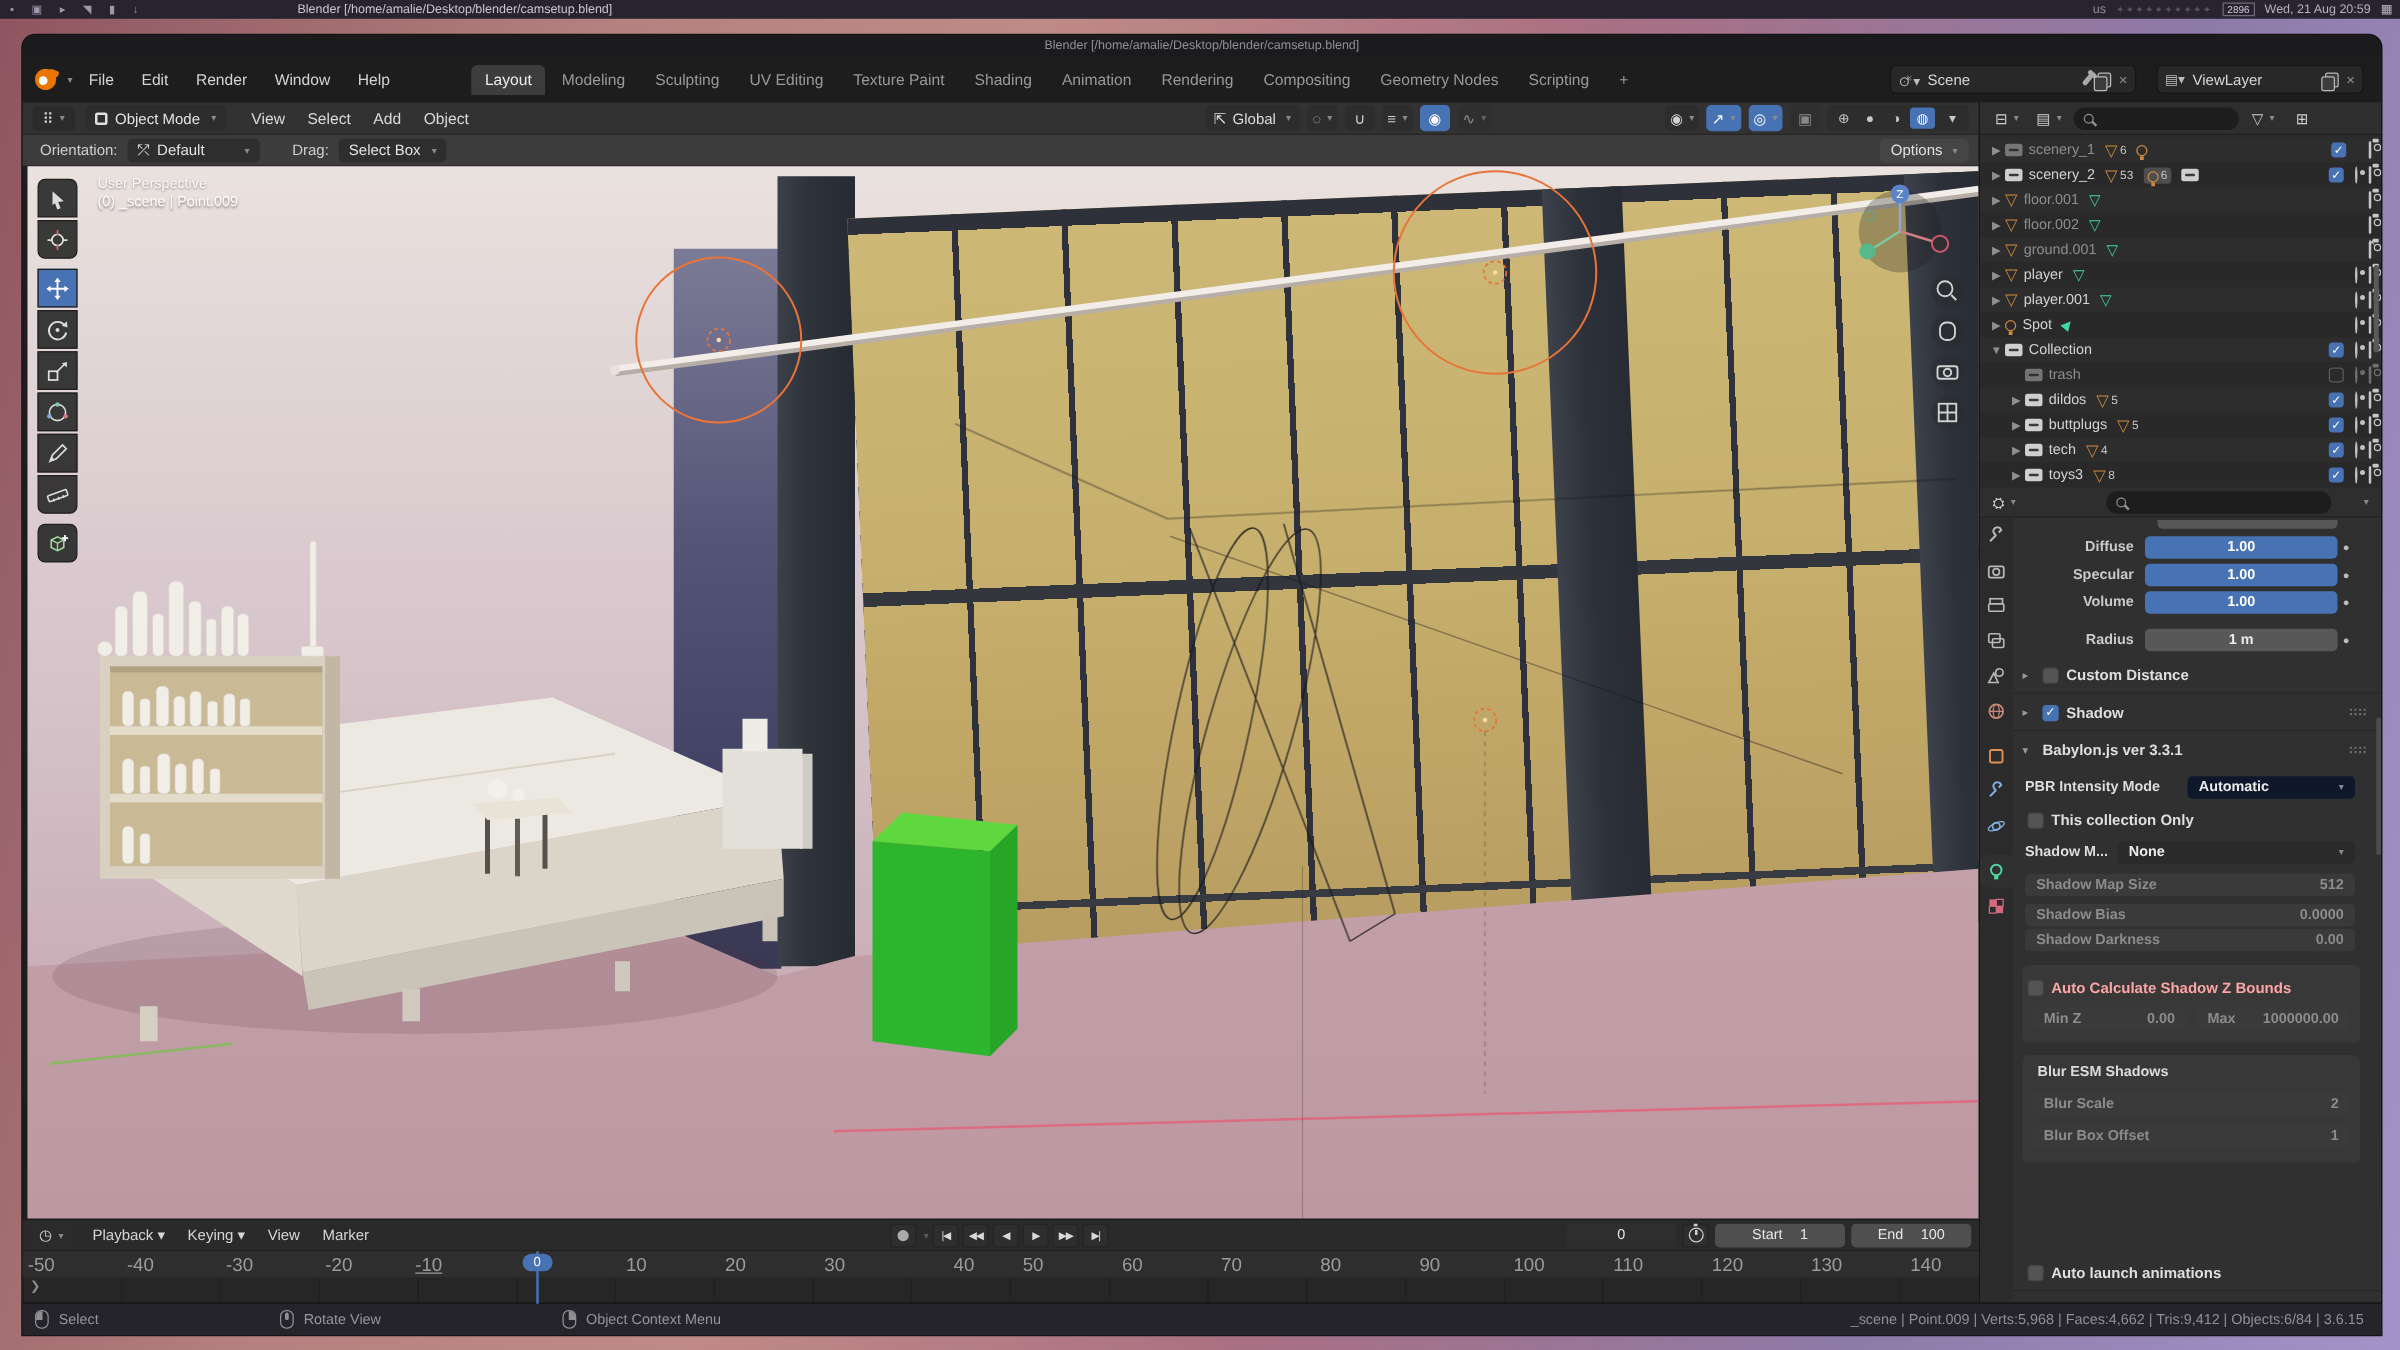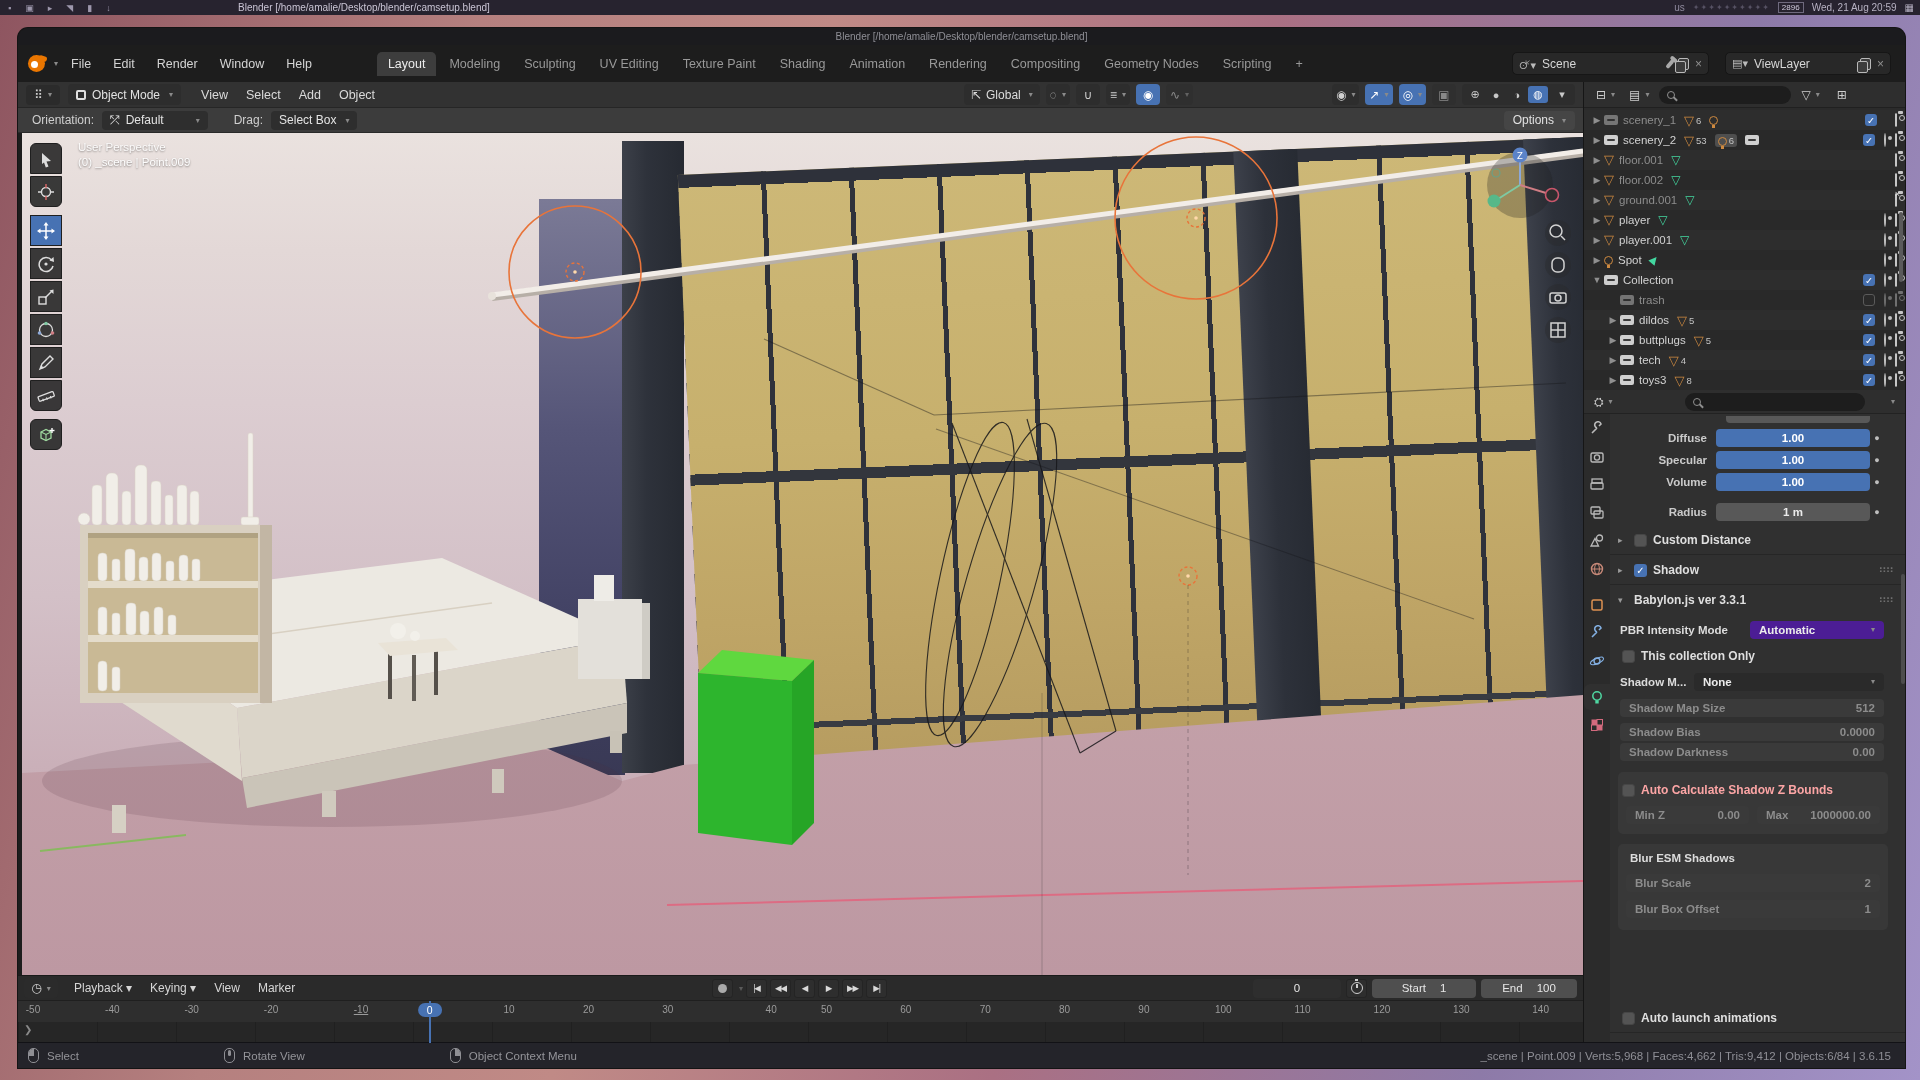--- a/index.html
+++ b/index.html
@@ -179,21 +179,21 @@
   .tbtn { height:19px; min-width:21px; background:#2e2e2e; border:1px solid #242424; border-radius:3px;
           color:#d9d9d9; font-size:8.5px; display:flex; align-items:center; justify-content:center; padding:0 3px; letter-spacing:-1px; }
   .recdot { width:9px; height:9px; border-radius:50%; background:#ababab; }
   .tfields { position:absolute; right:6px; display:flex; gap:5px; align-items:center; }
   .tfield { height:19px; border-radius:4px; background:#2e2e2e; color:#e6e6e6; display:flex; align-items:center; justify-content:center; font-size:11.5px; }
   .tfield.gray { background:#4f4f4f; gap:14px; padding:0 10px; }
   .stopw { width:12px; height:12px; border:1.6px solid #cfcfcf; border-radius:50%; position:relative; }
   .stopw:before { content:''; position:absolute; top:-4px; left:3.4px; width:3px; height:2.4px; background:#cfcfcf; }
   .stopw:after { content:''; position:absolute; left:4.6px; top:1.4px; width:1.6px; height:4px; background:#cfcfcf; }
   .ruler { position:absolute; left:0; top:25px; width:100%; height:21px; background:#2e2e2e; }
-  .rtick { position:absolute; top:3px; transform:translateX(-50%); color:#9b9b9b; font-size:10px; }
+  .rtick { position:absolute; top:3px; transform:translateX(-50%); color:#9b9b9b; font-size:15px; }
   .framepill { position:absolute; top:2px; transform:translateX(-50%); background:#4772b3; color:#fff;
                border-radius:9px; padding:1px 9px; font-size:10.5px; z-index:3; }
   .tbody { position:absolute; left:0; top:46px; width:100%; height:21px; background:#262626;
            background-image:repeating-linear-gradient(90deg,#202020 0,#202020 1px,rgba(0,0,0,0) 1px,rgba(0,0,0,0) 79px); }
   .cframe { position:absolute; top:25px; width:2px; height:42px; background:#4772b3; z-index:2; }
   .tchev { position:absolute; left:6px; top:48px; color:#8a8a8a; font-size:10px; }
 
   
   .statusbar { position:absolute; left:0; top:1014px; width:100%; height:26px; background:#24242a; border-top:1px solid #121216;
                display:flex; align-items:center; color:#949499; font-size:11.5px; }
@@ -906,21 +906,21 @@
       <div class="pdivider" style="top:170px"></div>
 
       <div class="phrow" style="top:176px">
         <span class="exp">▾</span>
           <span>Babylon.js ver 3.3.1</span>
         <span class="gridots">∷∷</span>
       </div>
 
       <div class="prow" style="top:206px">
         <span style="color:#dcdcdc;width:130px">PBR Intensity Mode</span>
-        <div class="pfield" style="background:#4c1d95;justify-content:space-between;padding:0 9px">
+        <div class="pfield" style="background:#0f172a;justify-content:space-between;padding:0 9px">
           <span>Automatic</span>
             <span class="caret">▾</span>
         </div>
       </div>
       <div class="phrow" style="top:232px;left:12px">
         <span class="cbx"></span>
         <span>This collection Only</span>
       </div>
       <div class="prow" style="top:258px">
         <span style="color:#dcdcdc;width:74px;flex:0 0 auto">Shadow M...</span>
@@ -1035,21 +1035,21 @@
           <span>End</span>
             <span>100</span>
         </div>
       </div>
     </div>
     <div class="ruler" id="ruler">
         <div class="rtick" style="left: 15px;">-50</div>
         <div class="rtick" style="left: 94.35px;">-40</div>
         <div class="rtick" style="left: 173.7px;">-30</div>
         <div class="rtick" style="left: 253.05px;">-20</div>
-        <div class="rtick" style="left: 343px; text-decoration: underline;">-10</div>
+        <div class="rtick" style="left: 325px; text-decoration: underline;">-10</div>
         <div class="framepill" style="left: 411.75px;">0</div>
         <div class="rtick" style="left: 491.1px;">10</div>
         <div class="rtick" style="left: 570.45px;">20</div>
         <div class="rtick" style="left: 649.8px;">30</div>
         <div class="rtick" style="left: 729.15px; margin-left: 24px;">40</div>
         <div class="rtick" style="left: 808.5px;">50</div>
         <div class="rtick" style="left: 887.85px;">60</div>
         <div class="rtick" style="left: 967.2px;">70</div>
         <div class="rtick" style="left: 1046.55px;">80</div>
         <div class="rtick" style="left: 1125.9px;">90</div>

